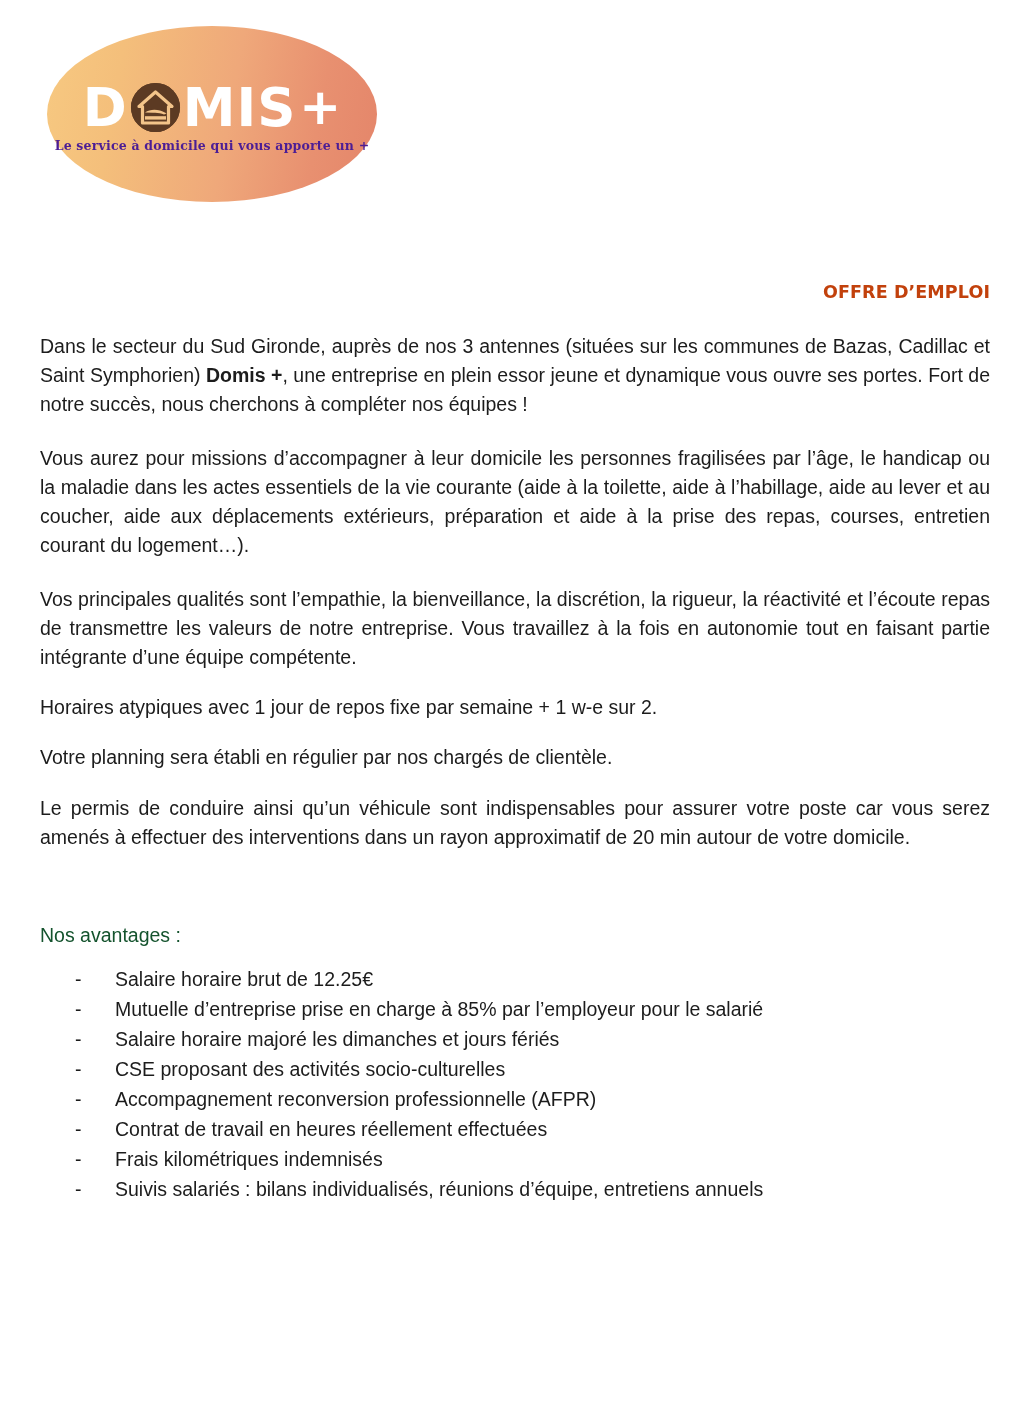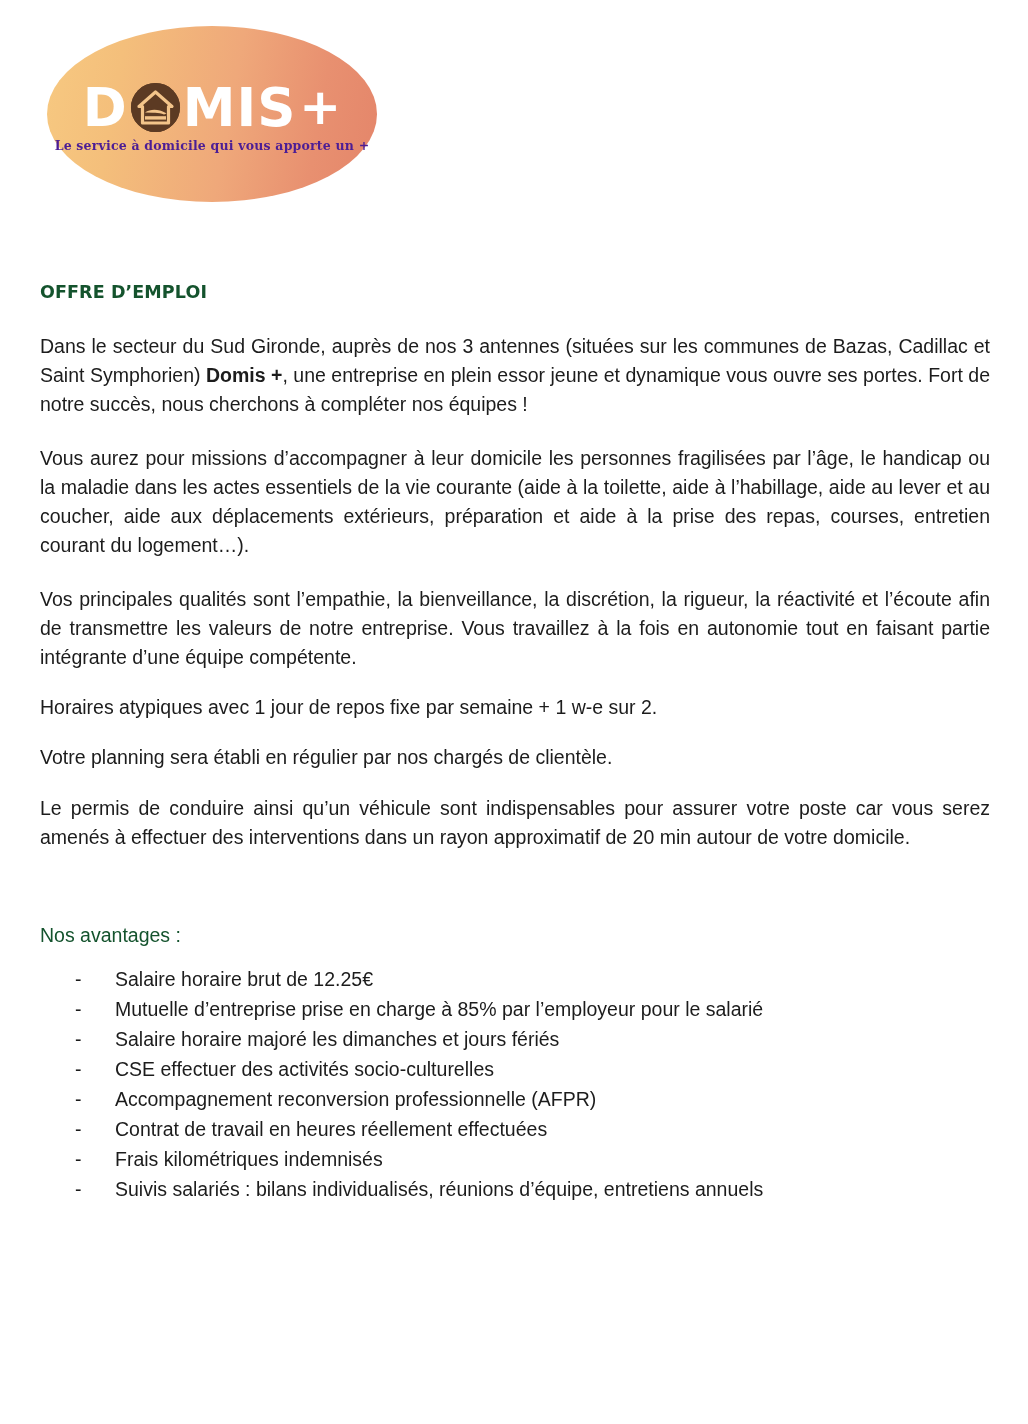--- a/index.html
+++ b/index.html
@@ -88,26 +88,26 @@
   }
 
   
   .doc {
     position: absolute;
     left: 40px;
     top: 0;
     width: 950px;
   }
   .heading {
-    text-align: left;
+    text-align: right;
     font-family: "DejaVu Sans", sans-serif;
     font-weight: 700;
     font-size: 17.5px;
     letter-spacing: 0.1px;
-    color: #14532d;
+    color: #c2410c;
   }
   #title-offre { margin-top: 282px; }
   #title-poste { margin-top: 27px; }
 
   .para {
     font-size: 19.5px;
     line-height: 29px;
     text-align: justify;
     color: #1c1c1c;
     margin: 0;
@@ -179,35 +179,35 @@
 </div>
 
 <div class="doc">
 
   <div class="heading" id="title-offre">OFFRE D’EMPLOI</div>
 
   <p class="para" id="para-intro"><span>Dans le secteur du Sud Gironde, auprès de nos 3 antennes (situées sur les communes de Bazas, Cadillac et Saint Symphorien) </span><b>Domis +</b><span>, une entreprise en plein essor jeune et dynamique vous ouvre ses portes. Fort de notre succès, nous cherchons à compléter nos équipes !</span></p>
 
   <p class="para" id="para-missions">Vous aurez pour missions d’accompagner à leur domicile les personnes fragilisées par l’âge, le handicap ou la maladie dans les actes essentiels de la vie courante (aide à la toilette, aide à l’habillage, aide au lever et au coucher, aide aux déplacements extérieurs, préparation et aide à la prise des repas, courses, entretien courant du logement…).</p>
 
-  <p class="para" id="para-qualites">Vos principales qualités sont l’empathie, la bienveillance, la discrétion, la rigueur, la réactivité et l’écoute afin de transmettre les valeurs de notre entreprise. Vous travaillez à la fois en autonomie tout en faisant partie intégrante d’une équipe compétente.</p>
+  <p class="para" id="para-qualites">Vos principales qualités sont l’empathie, la bienveillance, la discrétion, la rigueur, la réactivité et l’écoute repas de transmettre les valeurs de notre entreprise. Vous travaillez à la fois en autonomie tout en faisant partie intégrante d’une équipe compétente.</p>
 
 
   <p class="para" id="para-horaires">Horaires atypiques avec 1 jour de repos fixe par semaine + 1 w-e sur 2.</p>
 
   <p class="para" id="para-planning">Votre planning sera établi en régulier par nos chargés de clientèle.</p>
 
   <p class="para" id="para-permis">Le permis de conduire ainsi qu’un véhicule sont indispensables pour assurer votre poste car vous serez amenés à effectuer des interventions dans un rayon approximatif de 20 min autour de votre domicile.</p>
 
   <p class="para" id="advantages-title">Nos avantages :</p>
 
   <ul class="adv-list" id="advantages-list">
     <li><span class="dash">-</span><span>Salaire horaire brut de 12.25€</span></li>
     <li><span class="dash">-</span><span>Mutuelle d’entreprise prise en charge à 85% par l’employeur pour le salarié</span></li>
     <li><span class="dash">-</span><span>Salaire horaire majoré les dimanches et jours fériés</span></li>
-    <li><span class="dash">-</span><span>CSE effectuer des activités socio-culturelles</span></li>
+    <li><span class="dash">-</span><span>CSE proposant des activités socio-culturelles</span></li>
     <li><span class="dash">-</span><span>Accompagnement reconversion professionnelle (AFPR)</span></li>
     <li><span class="dash">-</span><span>Contrat de travail en heures réellement effectuées</span></li>
     <li><span class="dash">-</span><span>Frais kilométriques indemnisés</span></li>
     <li><span class="dash">-</span><span>Suivis salariés : bilans individualisés, réunions d’équipe, entretiens annuels</span></li>
   </ul>
 
 </div>
 
 </body></html>

